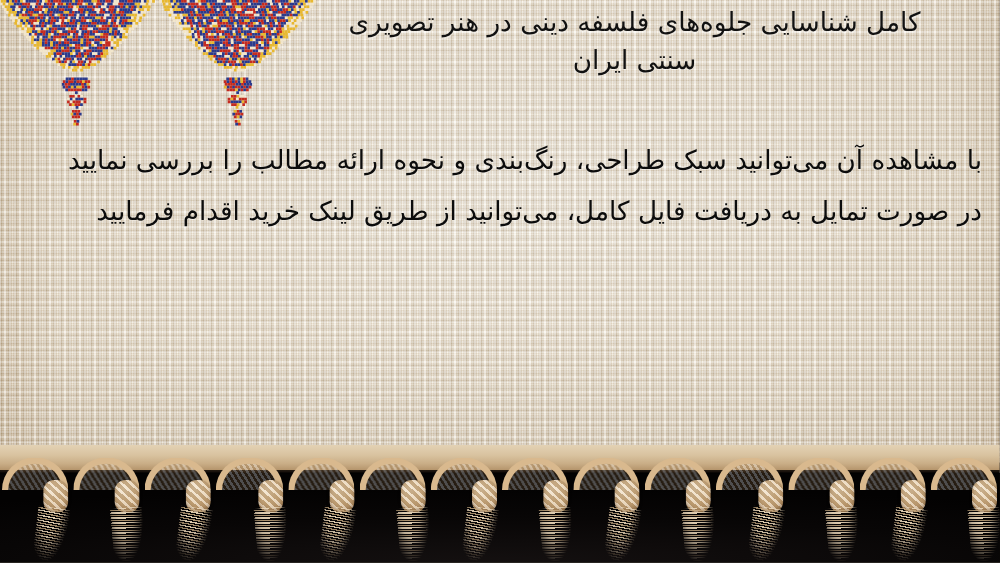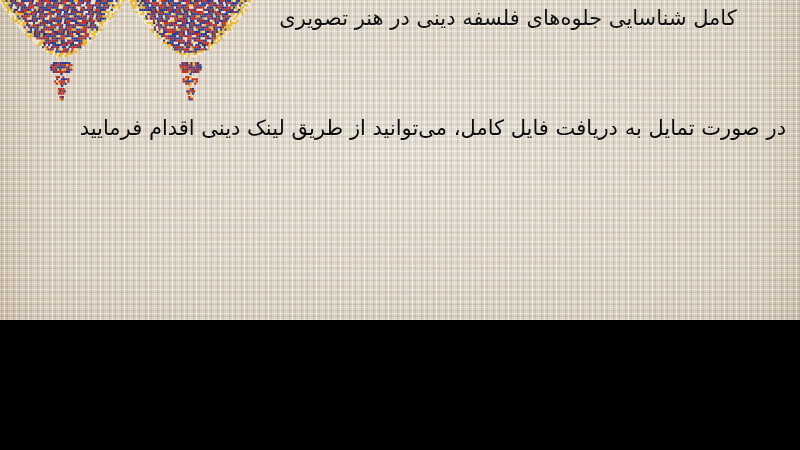--- a/index.html
+++ b/index.html
@@ -4,21 +4,21 @@
 <title>Persian Carpet Slide</title>
 <style>
   html, body {
     margin: 0;
     padding: 0;
     background: #000;
   }
   #slide {
     position: relative;
     width: 800px;
-    height: 320px;
+    height: 450px;
     overflow: hidden;
     background: #0a0706;
     font-family: "DejaVu Sans", "Liberation Sans", sans-serif;
   }
 
   
   .canvas-field {
     position: absolute;
     left: 0;
     top: 0;
@@ -2228,24 +2228,26 @@
         <rect x="65.50" y="92.40" width="2.20" height="2.20" fill="#c42b20"></rect>
         <rect x="68.34" y="96.00" width="2.20" height="2.20" fill="#e8b830"></rect>
         <rect x="66.14" y="96.00" width="2.20" height="2.20" fill="#c42b20"></rect>
         <rect x="68.79" y="98.20" width="2.20" height="2.20" fill="#c42b20"></rect>
         <rect x="66.59" y="98.20" width="2.20" height="2.20" fill="#2b3a8c"></rect>
       </svg>
   </div>
 
   <div class="title-block">
     <div>کامل شناسایی جلوه‌های فلسفه دینی در هنر تصویری</div>
+    <div>سنتی ایران</div>
   </div>
 
   <div class="body-block">
-    <div class="body-line">در صورت تمایل به دریافت فایل کامل، می‌توانید از طریق لینک دینی اقدام فرمایید</div>
+    <div class="body-line">با مشاهده آن می‌توانید سبک طراحی، رنگ‌بندی و نحوه ارائه مطالب را بررسی نمایید</div>
+    <div class="body-line">در صورت تمایل به دریافت فایل کامل، می‌توانید از طریق لینک خرید اقدام فرمایید</div>
   </div>
 
   <div class="dark-band"></div>
   <div class="band-edge"></div>
 
   <div class="fringe-layer" id="fringe">
     <div class="fringe-rail"></div>
   <div class="tassel" style="left: 2px; width: 53.1429px;">
         <div class="arch" style="width: 53.1429px;"></div>
         <div class="knot" style="left: 33.1429px;"></div>

